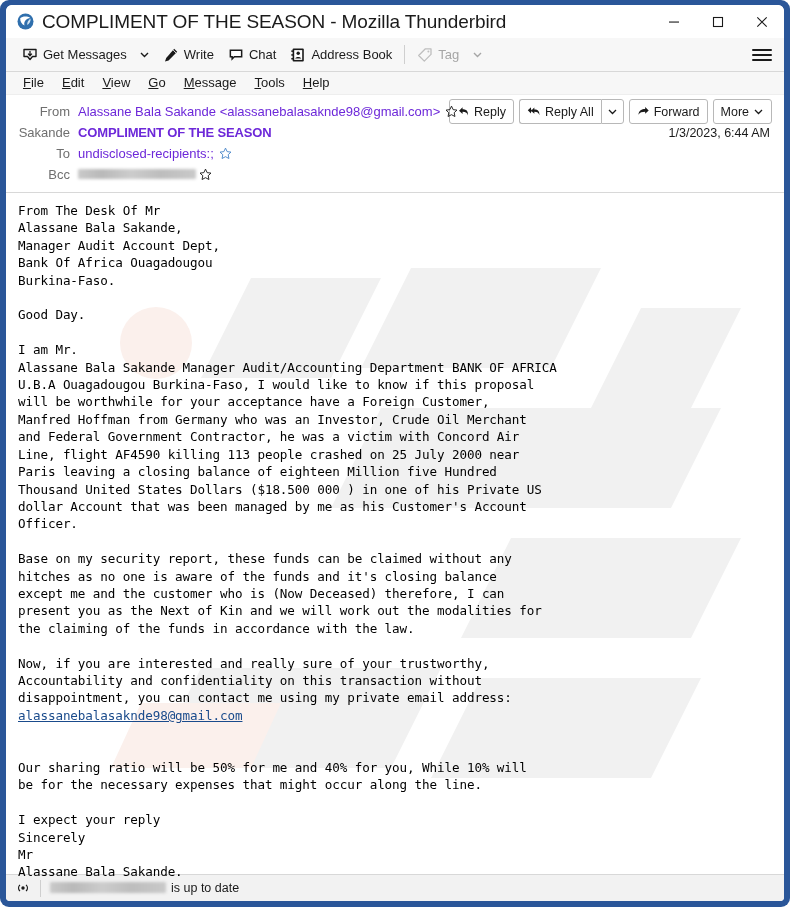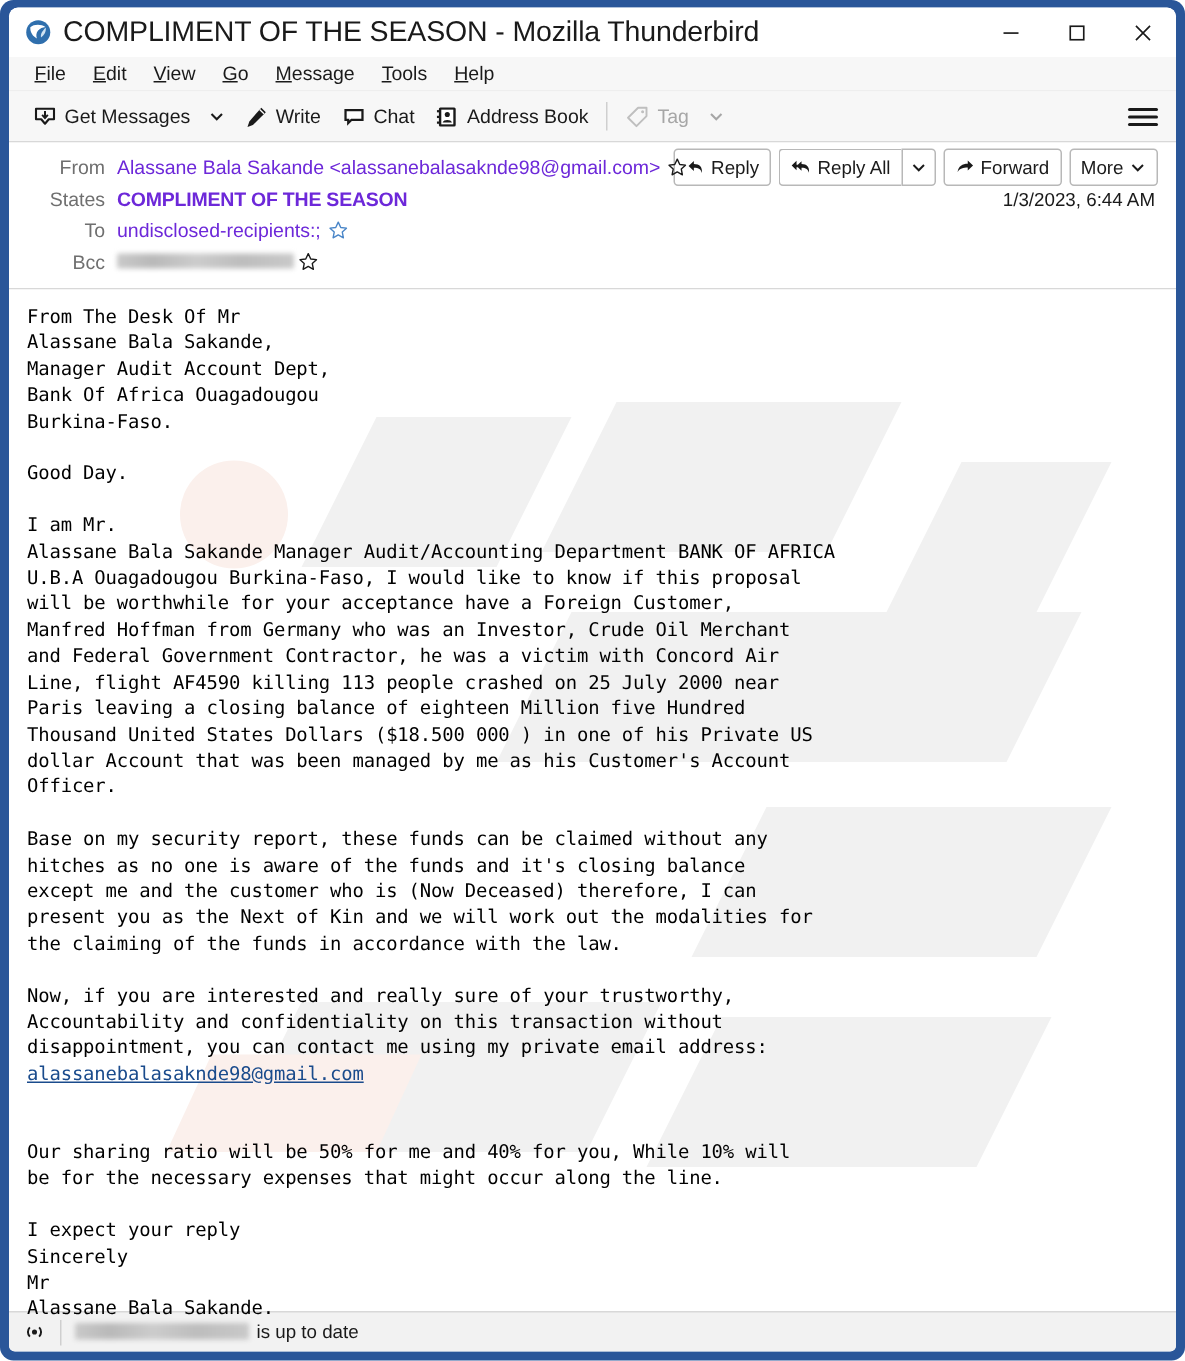--- a/index.html
+++ b/index.html
@@ -315,30 +315,20 @@
             </svg>
       </div>
       <div class="win-btn">
         <svg width="12" height="12" viewBox="0 0 12 12">
               <path d="M1.3 1.3 L10.7 10.7 M10.7 1.3 L1.3 10.7" stroke="#1a1a1a" stroke-width="1.1"></path>
             </svg>
       </div>
     </div>
   </div>
 
-  <div id="menubar">
-    <div class="menu-item"><u>F</u>ile</div>
-    <div class="menu-item"><u>E</u>dit</div>
-    <div class="menu-item"><u>V</u>iew</div>
-    <div class="menu-item"><u>G</u>o</div>
-    <div class="menu-item"><u>M</u>essage</div>
-    <div class="menu-item"><u>T</u>ools</div>
-    <div class="menu-item"><u>H</u>elp</div>
-  </div>
-
   <div id="toolbar">
 
     <div class="tb-item">
       <span class="tb-icon">
         <svg width="16" height="16" viewBox="0 0 16 16">
           <path d="M2 2.5 h12 v7 h-3.5 l-2.5 3 -2.5 -3 H2 Z" fill="none" stroke="#1a1a1a" stroke-width="1.4" stroke-linejoin="round"></path>
           <path d="M8 4 v4.2 M6.1 6.6 L8 8.7 L9.9 6.6" fill="none" stroke="#1a1a1a" stroke-width="1.3"></path>
         </svg>
       </span>
       <span class="lbl">Get Messages</span>
@@ -399,20 +389,30 @@
       <svg width="11" height="11" viewBox="0 0 11 11">
             <path d="M2 4 L5.5 7.5 L9 4" fill="none" stroke="#a6a6a6" stroke-width="1.4"></path>
           </svg>
     </div>
 
     <div id="hamburger">
       <span></span>
           <span></span>
           <span></span>
     </div>
+  </div>
+
+  <div id="menubar">
+    <div class="menu-item"><u>F</u>ile</div>
+    <div class="menu-item"><u>E</u>dit</div>
+    <div class="menu-item"><u>V</u>iew</div>
+    <div class="menu-item"><u>G</u>o</div>
+    <div class="menu-item"><u>M</u>essage</div>
+    <div class="menu-item"><u>T</u>ools</div>
+    <div class="menu-item"><u>H</u>elp</div>
   </div>
 
   <div id="msg-header">
 
     <div id="reply-group">
       <div class="rbtn">
         <svg width="13" height="13" viewBox="0 0 14 14">
           <path d="M6 2.5 L2.2 6.1 L6 9.7 V7.3 c3.5 0 5.2 1.3 5.8 3.9 C12.2 6.8 10.3 4.6 6 4.6 Z" fill="#1a1a1a"></path>
         </svg>
         <span class="lbl">Reply</span>
@@ -449,21 +449,21 @@
       <span class="hdr-label">From</span>
       <span class="hdr-value">Alassane Bala Sakande &lt;alassanebalasaknde98@gmail.com&gt;</span>
       <span class="star">
         <svg width="13" height="13" viewBox="0 0 14 14">
               <path d="M7 1.2 L8.8 5.0 L12.9 5.5 L9.9 8.3 L10.7 12.4 L7 10.4 L3.3 12.4 L4.1 8.3 L1.1 5.5 L5.2 5.0 Z" fill="none" stroke="#1a1a1a" stroke-width="1.0" stroke-linejoin="round"></path>
             </svg>
       </span>
     </div>
 
     <div class="hdr-row">
-      <span class="hdr-label">States</span>
+      <span class="hdr-label">Sakande</span>
       <span class="hdr-value bold">COMPLIMENT OF THE SEASON</span>
       <span class="hdr-date">1/3/2023, 6:44 AM</span>
     </div>
 
     <div class="hdr-row">
       <span class="hdr-label">To</span>
       <span class="hdr-value">undisclosed-recipients:;</span>
       <span class="star">
         <svg width="13" height="13" viewBox="0 0 14 14">
               <path d="M7 1.2 L8.8 5.0 L12.9 5.5 L9.9 8.3 L10.7 12.4 L7 10.4 L3.3 12.4 L4.1 8.3 L1.1 5.5 L5.2 5.0 Z" fill="none" stroke="#4a86c8" stroke-width="1.0" stroke-linejoin="round"></path>

